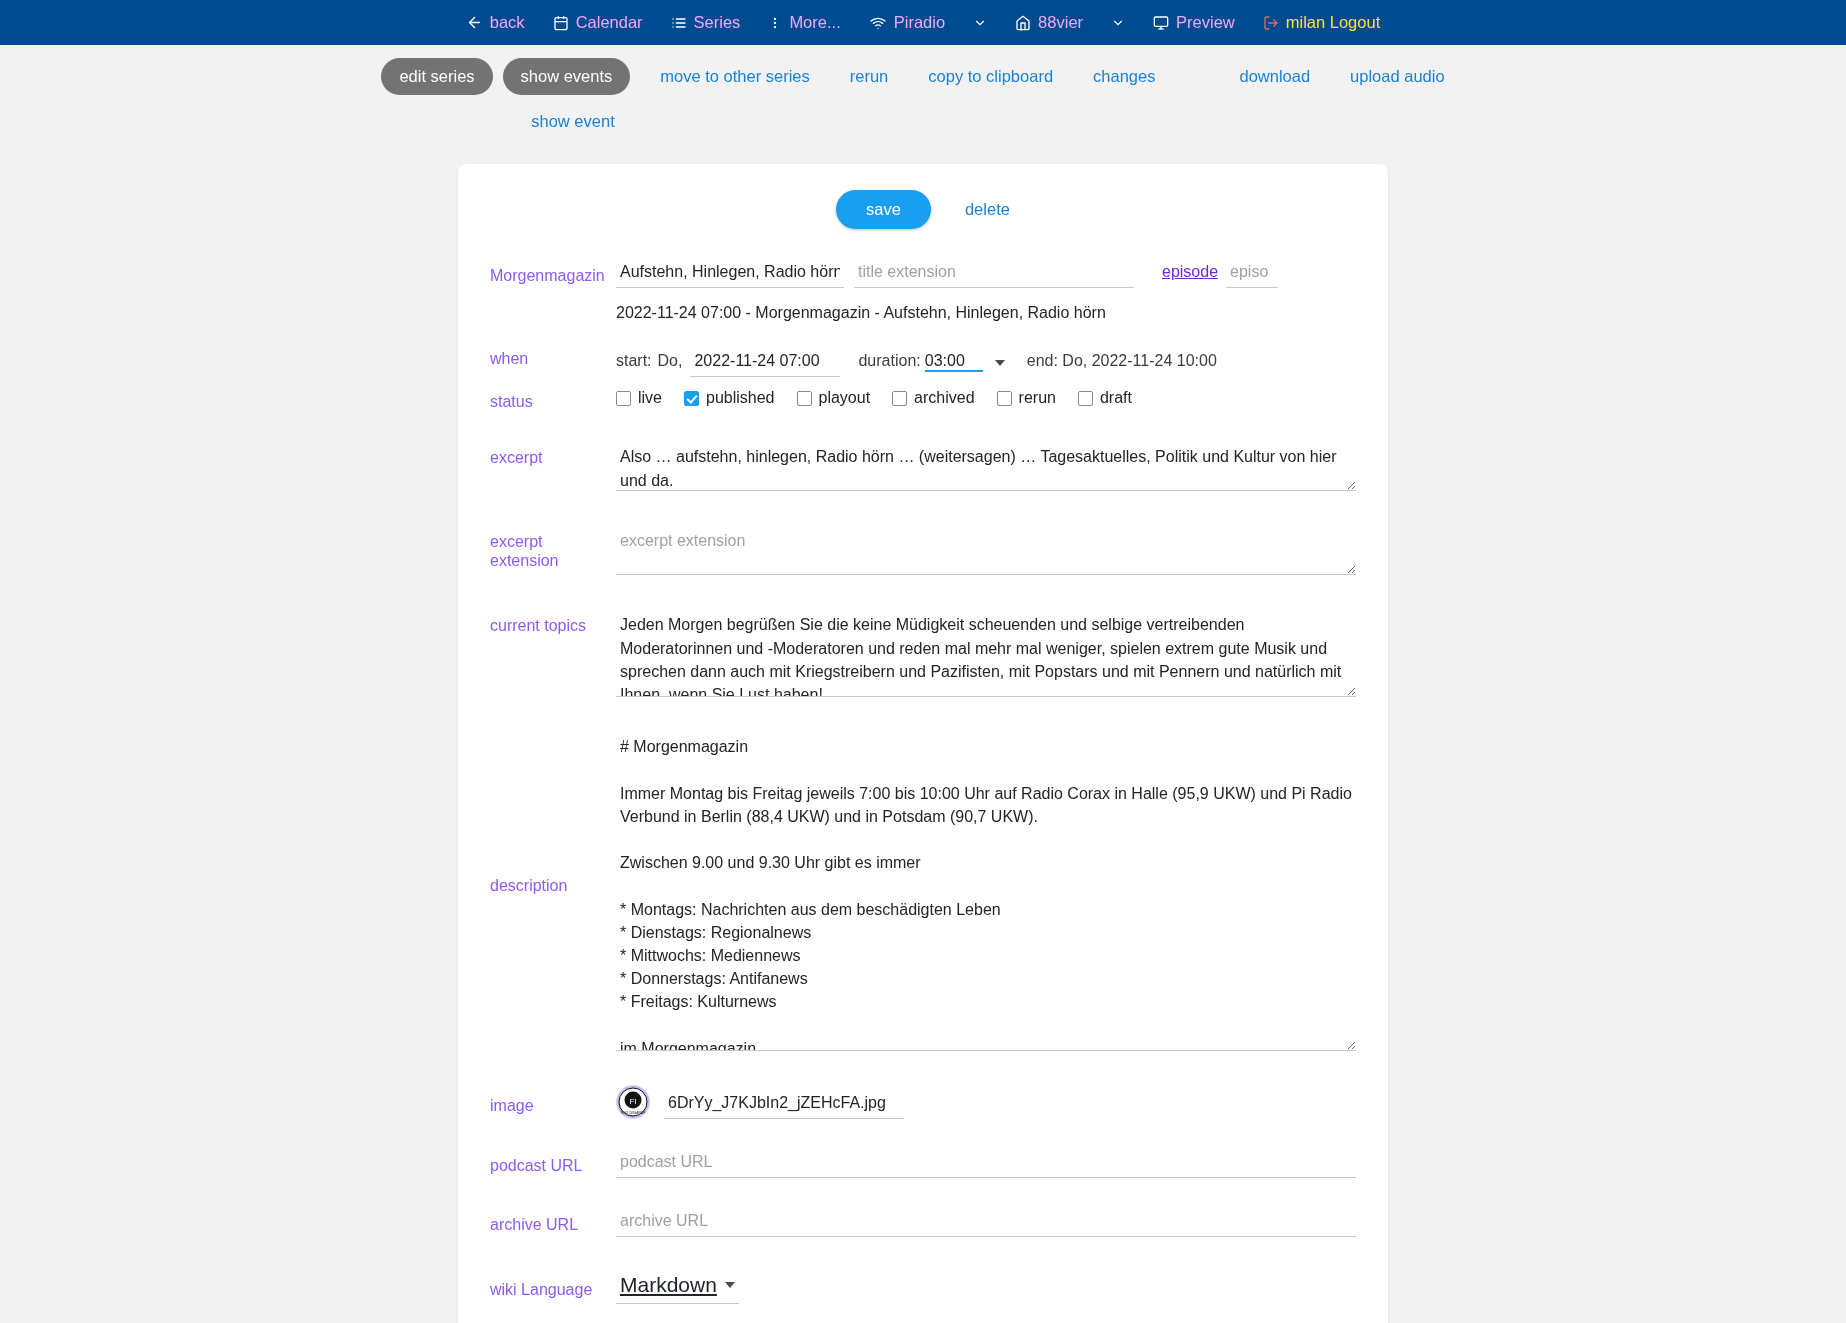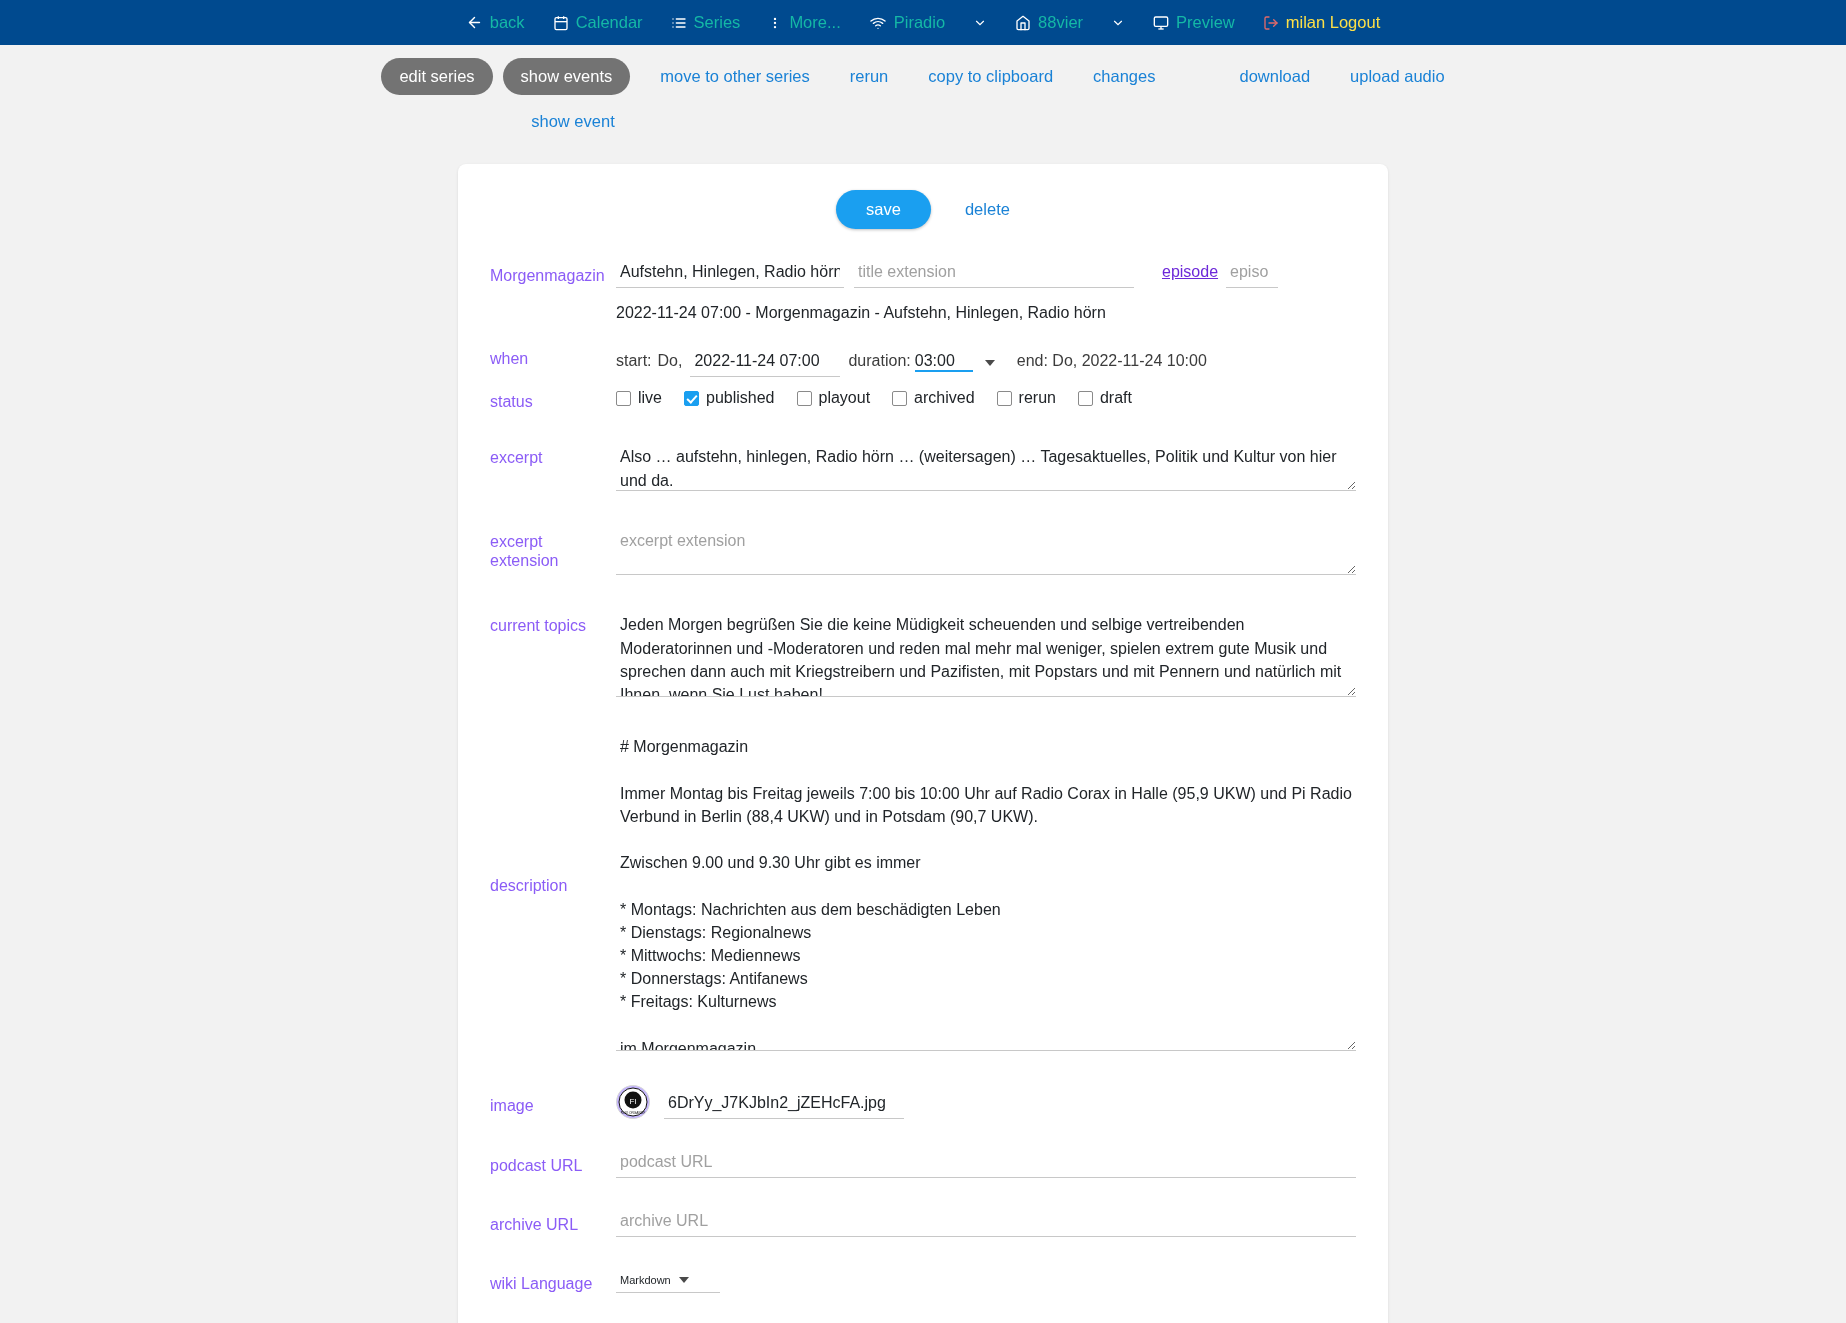--- a/index.html
+++ b/index.html
@@ -26,21 +26,21 @@
     gap: 0px;
     color: #ffffff;
     font-size: 16.5px;
   }
   .nav-item {
     display: flex;
     align-items: center;
     gap: 7px;
     padding: 0 14px;
     height: 45px;
-    color: #14b8a6;
+    color: #f0abfc;
     white-space: nowrap;
     cursor: pointer;
   }
   .nav-item.logout { color: #fde047; }
   .icon { display: inline-flex; align-items: center; justify-content: center; }
   .icon svg { display: block; }
 
   
   .actionbar {
     padding-top: 13px;
@@ -225,22 +225,23 @@
   .inp-image { width: 240px; }
   .inp-url { width: 100%; }
 
   .wiki-line { display: flex; align-items: center; padding-top: 4px; }
   .wiki-select {
     display: inline-flex;
     align-items: center;
     border-bottom: 1px solid #c8c8c8;
     padding: 6px 4px;
     min-width: 96px;
-    font-size: 11px;
+    font-size: 21px;
     cursor: pointer;
+    text-decoration: underline;
   }
   .divider-space { height: 22px; }
 </style>
 </head>
 <body>
 
 <div class="navbar">
 
   <div class="nav-item">
     <span class="icon">
@@ -388,21 +389,21 @@
 
   <div class="summary-line">2022-11-24 07:00 - Morgenmagazin - Aufstehn, Hinlegen, Radio hörn</div>
 
   <div class="row">
     <div class="label">when</div>
     <div class="field">
       <div class="when-line">
         <span class="lbl">start:</span>
         <span class="lbl" style="margin-left:6px">Do,</span>
         <input class="uline inp-start" value="2022-11-24 07:00" style="">
-        <span class="lbl" style="">duration:</span>
+        <span class="lbl" style="margin-left:10px">duration:</span>
         <span class="select-wrap dur-underline inp-duration">
           <span>03:00</span>
         </span>
         <span class="chev"></span>
         <span class="end-text">end: Do, 2022-11-24 10:00</span>
       </div>
     </div>
   </div>
 
   <div class="row">

